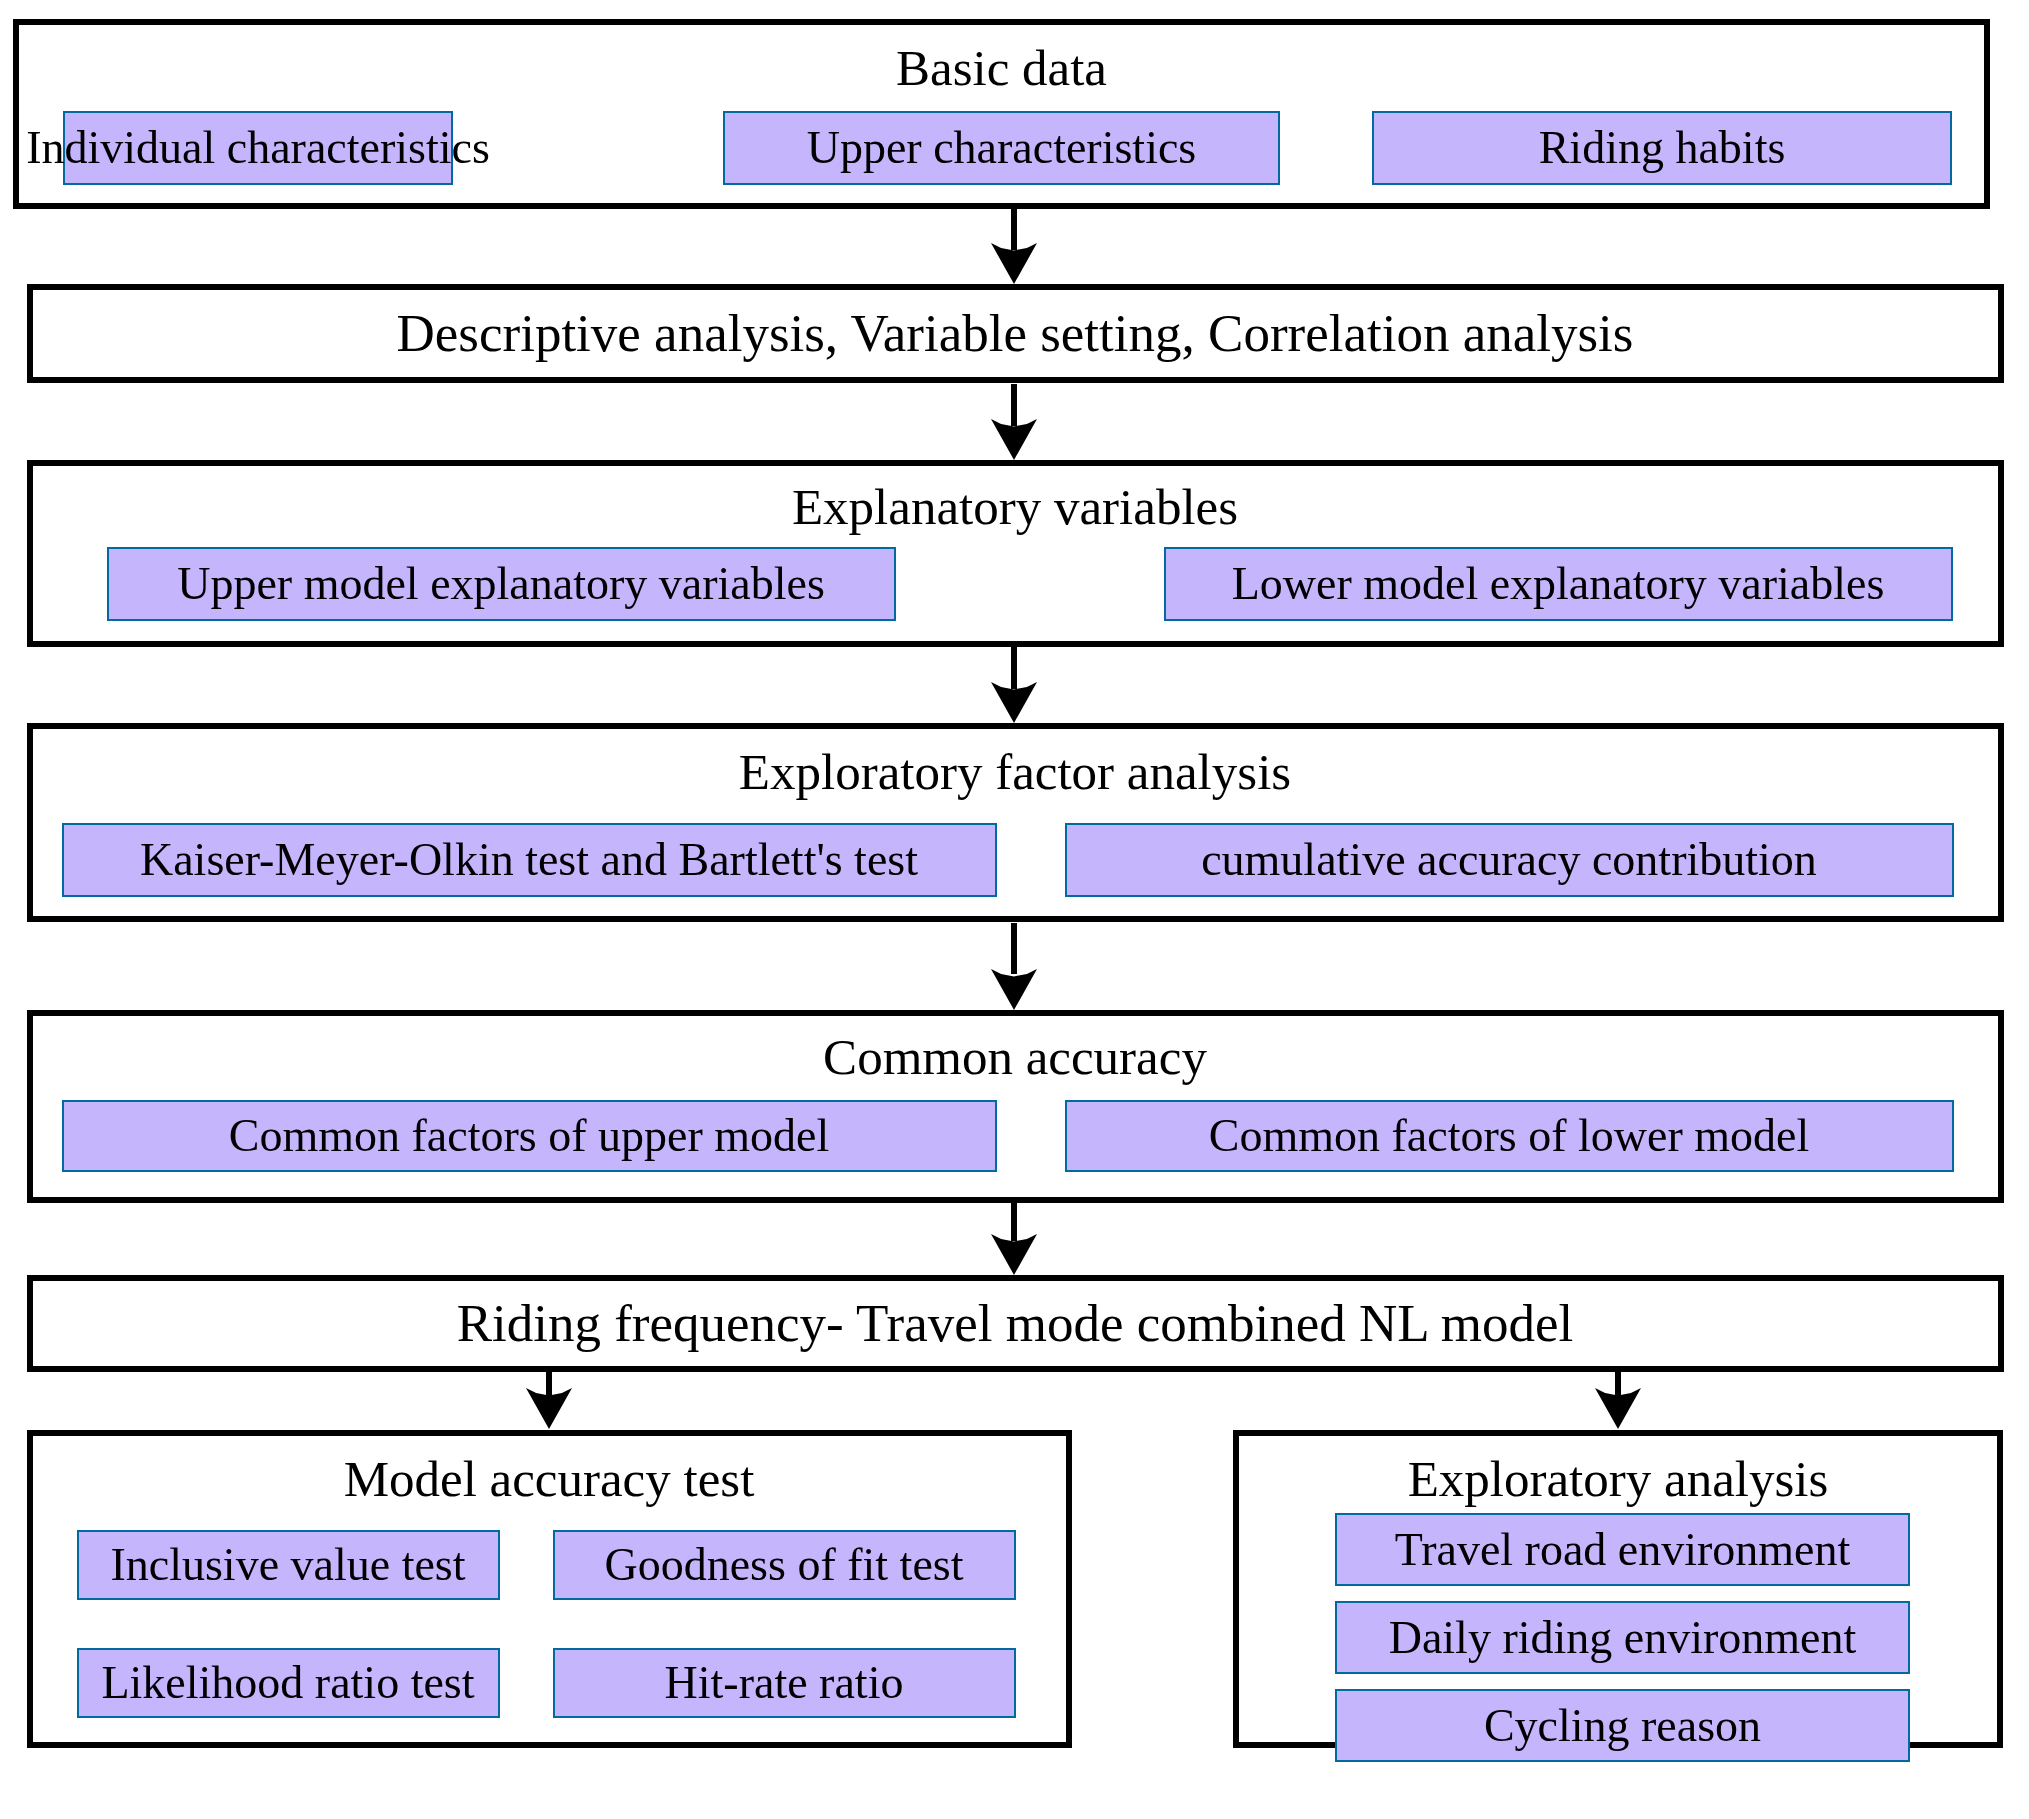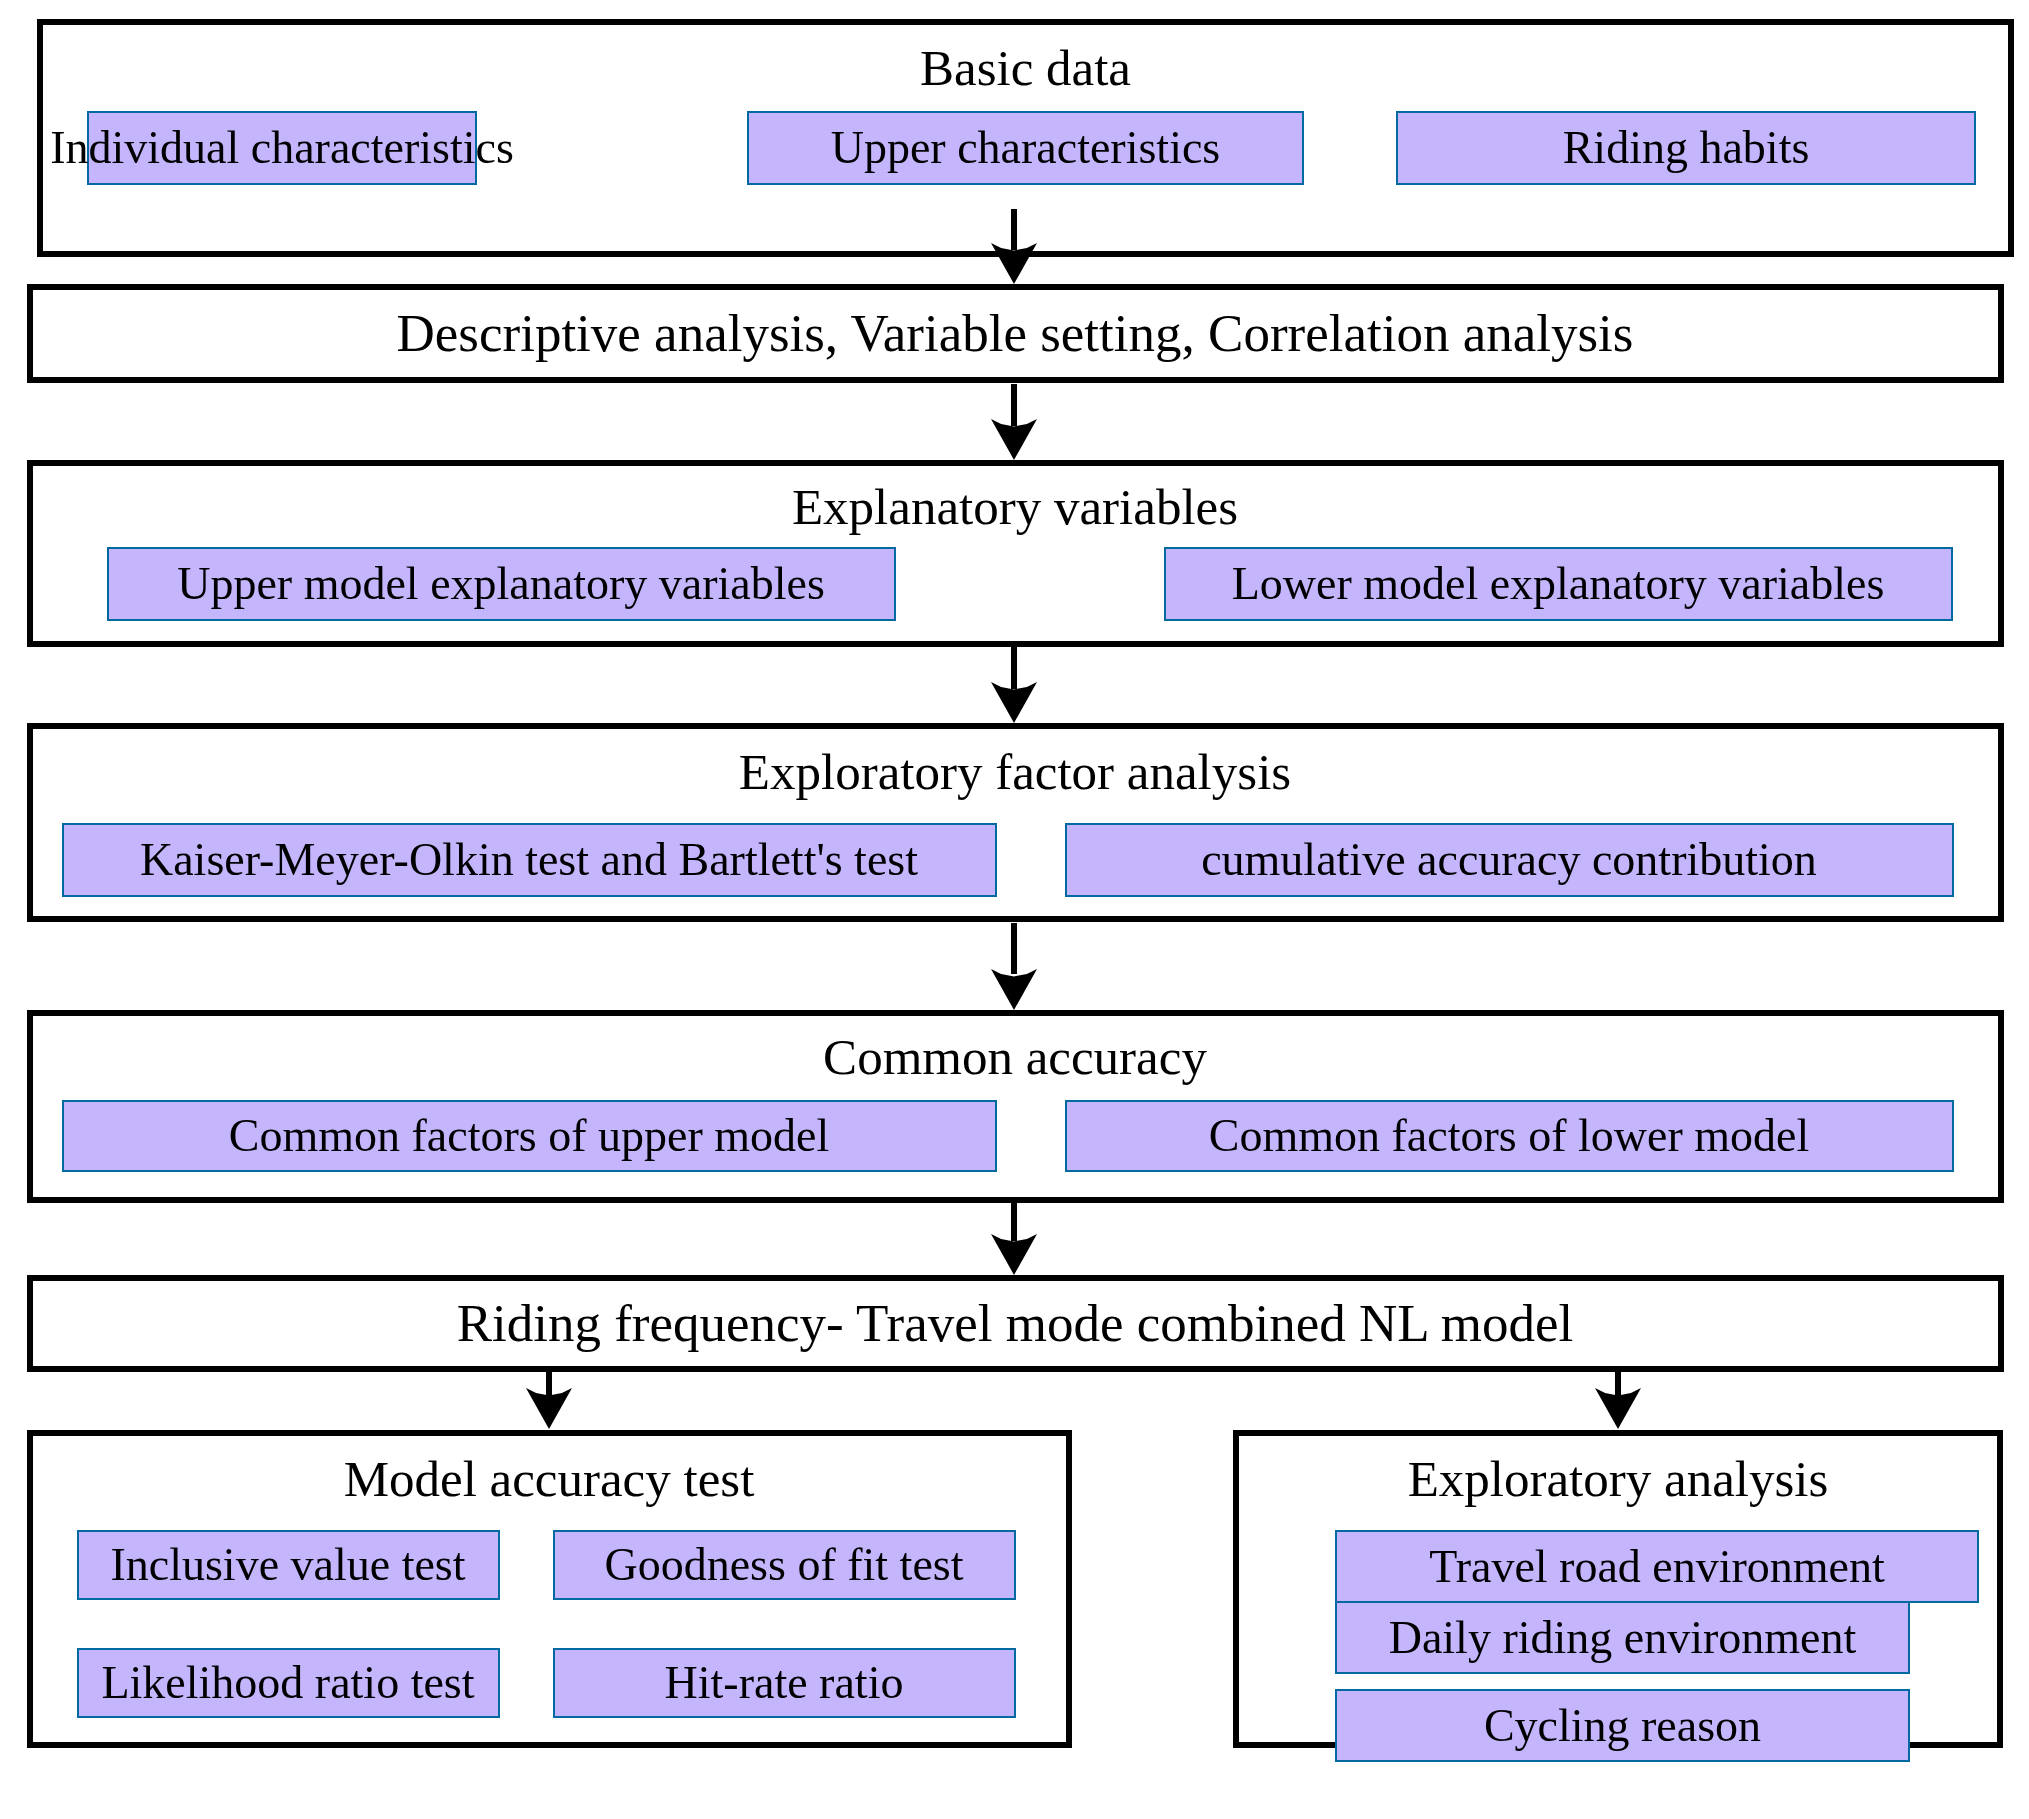--- a/index.html
+++ b/index.html
@@ -69,21 +69,21 @@
     margin-left: -23px;
     background: #000000;
     clip-path: polygon(0% 0%, 22% 12%, 50% 18%, 78% 12%, 100% 0%, 50% 100%);
   }
 </style>
 </head>
 <body>
 
 <div id="canvas">
 
-  <div class="box" style="left:37px; top:19px; width:1977px; height:238px;">
+  <div class="box" style="left:13px; top:19px; width:1977px; height:190px;">
     <div class="title fs-head" style="top:13.7px;">Basic data</div>
     <div class="inner" style="left:44px; top:86px; width:390px; height:74px;">
       <span class="lbl fs-sub">Individual characteristics</span>
     </div>
     <div class="inner" style="left:704px; top:86px; width:557px; height:74px;">
       <span class="lbl fs-sub">Upper characteristics</span>
     </div>
     <div class="inner" style="left:1353px; top:86px; width:580px; height:74px;">
       <span class="lbl fs-sub">Riding habits</span>
     </div>
@@ -173,21 +173,21 @@
     <div class="inner" style="left:44px; top:212px; width:423px; height:70px;">
       <span class="lbl fs-sub">Likelihood ratio test</span>
     </div>
     <div class="inner" style="left:520px; top:212px; width:463px; height:70px;">
       <span class="lbl fs-sub">Hit-rate ratio</span>
     </div>
   </div>
 
   <div class="box" style="left:1233px; top:1430px; width:770px; height:318px;">
     <div class="title fs-head" style="top:13.7px;">Exploratory analysis</div>
-    <div class="inner" style="left:96px; top:94px; width:644px; height:73px;">
+    <div class="inner" style="left:96px; top:77px; width:575px; height:73px;">
       <span class="lbl fs-sub">Travel road environment</span>
     </div>
     <div class="inner" style="left:96px; top:165px; width:575px; height:73px;">
       <span class="lbl fs-sub">Daily riding environment</span>
     </div>
     <div class="inner" style="left:96px; top:253px; width:575px; height:73px;">
       <span class="lbl fs-sub">Cycling reason</span>
     </div>
   </div>
 

